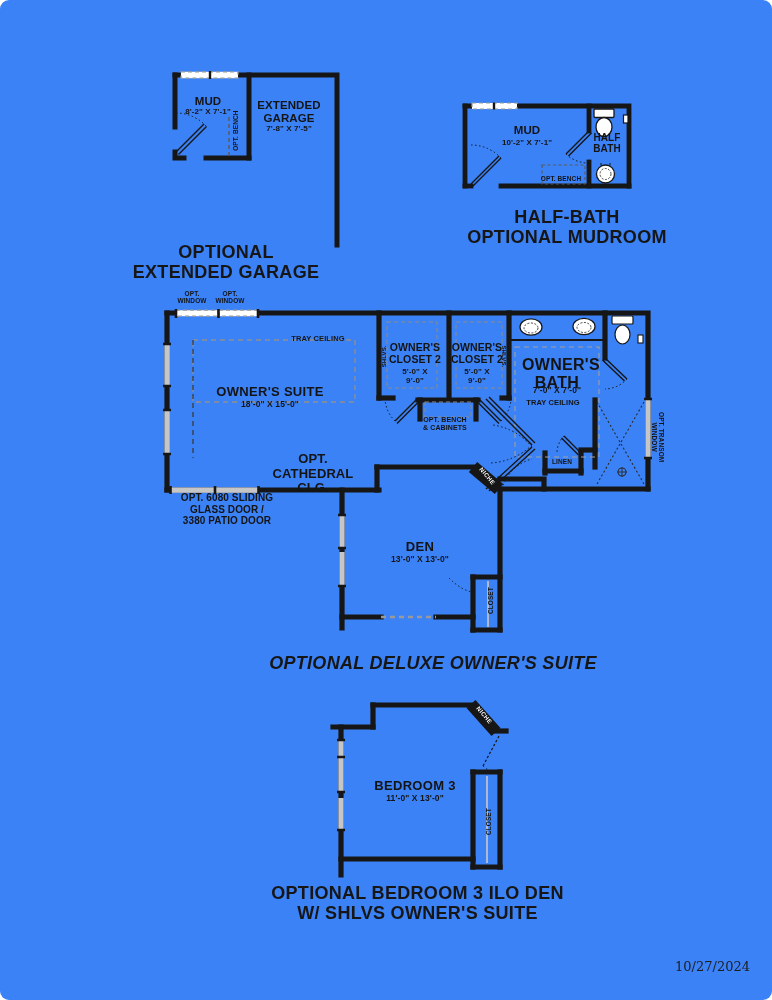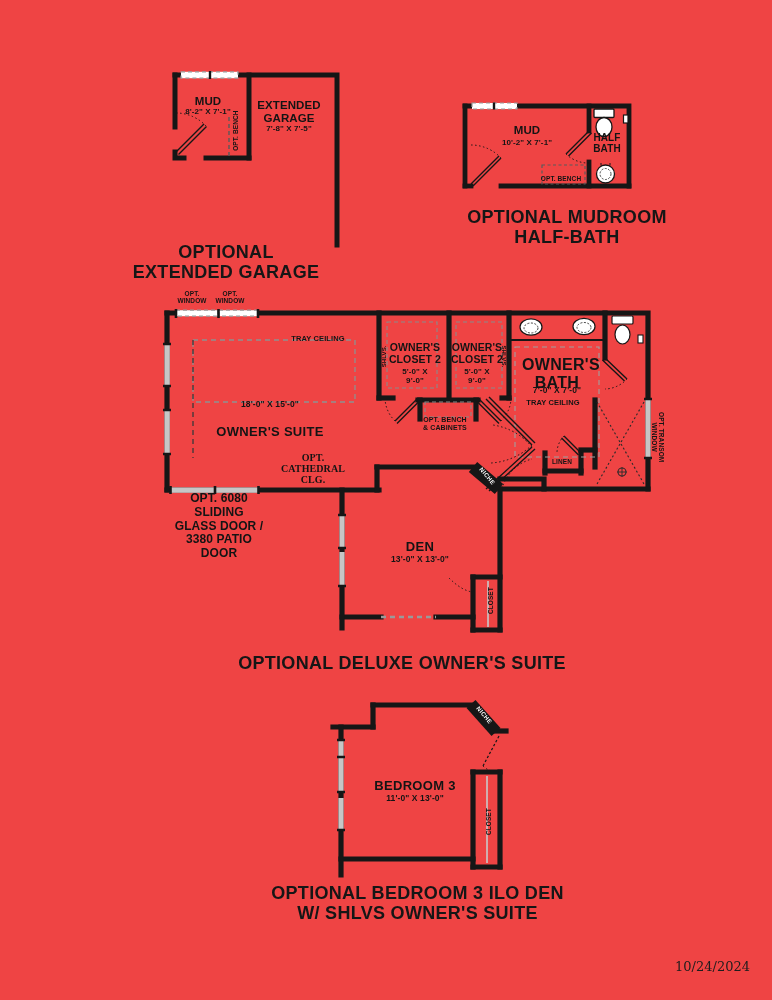--- a/index.html
+++ b/index.html
@@ -1,17 +1,17 @@
 <!DOCTYPE html>
 <html><head>
 <meta charset="utf-8">
 <style>
   html,body{margin:0;padding:0;background:#fff;}
-  #canvas{position:relative;width:772px;height:1000px;background:#ef4444;overflow:hidden;
-          font-family:"Liberation Sans",sans-serif;}
+  #canvas{position:relative;width:772px;height:1000px;background:#3b82f6;overflow:hidden;
+          font-family:"Liberation Sans",sans-serif;border-radius:9px;}
   svg{position:absolute;}
   .lbl{position:absolute;font-weight:700;color:#141414;text-align:center;line-height:1.12;
        white-space:normal;letter-spacing:.1px;}
   .rot-ccw{transform:rotate(-90deg);}
   .rot-cw{transform:rotate(90deg);}
   .rot-niche{transform:rotate(50deg);color:#fff;letter-spacing:.4px;}
   .title{position:absolute;text-align:center;font-weight:800;color:#161616;letter-spacing:.3px;}
   .title .title-line{font-size:18px;line-height:19.5px;font-weight:800;}
   .date{position:absolute;font-family:"DejaVu Serif",serif;font-size:13px;color:#1d1d1d;
         text-align:right;}
@@ -214,59 +214,59 @@
   <div class="title" style="left:116px;top:243px;width:220px;">
     <div class="title-line">OPTIONAL</div>
     <div class="title-line">EXTENDED GARAGE</div>
   </div>
 
   <div class="lbl" style="left:497px;top:124px;width:60px;font-size:11.5px;">MUD</div>
   <div class="lbl" style="left:490px;top:139px;width:74px;font-size:8px;">10'-2" X 7'-1"</div>
   <div class="lbl" style="left:583px;top:132px;width:48px;font-size:10px;">HALF BATH</div>
   <div class="lbl" style="left:536px;top:175px;width:50px;font-size:6.5px;">OPT. BENCH</div>
   <div class="title" style="left:456px;top:208px;width:222px;">
+    <div class="title-line">HALF-BATH</div>
     <div class="title-line">OPTIONAL MUDROOM</div>
-    <div class="title-line">HALF-BATH</div>
   </div>
 
   <div class="lbl" style="left:174px;top:291px;width:36px;font-size:6.5px;line-height:1.05;">OPT. WINDOW</div>
   <div class="lbl" style="left:212px;top:291px;width:36px;font-size:6.5px;line-height:1.05;">OPT. WINDOW</div>
   <div class="lbl" style="left:289px;top:335px;width:58px;font-size:7.5px;">TRAY CEILING</div>
-  <div class="lbl" style="left:215px;top:385px;width:110px;font-size:13px;letter-spacing:.3px;margin-top:40px;">OWNER'S SUITE</div>
+  <div class="lbl" style="left:215px;top:385px;width:110px;font-size:13px;letter-spacing:.3px;">OWNER'S SUITE</div>
   <div class="lbl" style="left:230px;top:400px;width:80px;font-size:8.5px;">18'-0" X 15'-0"</div>
-  <div class="lbl" style="left:270px;top:452px;width:86px;font-size:10px;font-family:Liberation Serif, serif;">OPT. CATHEDRAL CLG.</div>
-  <div class="lbl" style="left:172px;top:492px;width:94px;font-size:12px;line-height:1.15;">
+  <div class="lbl" style="left:270px;top:452px;width:86px;font-size:13px;">OPT. CATHEDRAL CLG.</div>
+  <div class="lbl" style="left:180px;top:492px;width:94px;font-size:10px;line-height:1.15;">
     <div>OPT. 6080 SLIDING</div>
     <div>GLASS DOOR /</div>
     <div>3380 PATIO DOOR</div>
   </div>
   <div class="lbl" style="left:384px;top:342px;width:62px;font-size:10.5px;">OWNER'S CLOSET 2</div>
   <div class="lbl" style="left:393px;top:368px;width:44px;font-size:8px;">5'-0" X 9'-0"</div>
   <div class="lbl" style="left:446px;top:342px;width:62px;font-size:10.5px;">OWNER'S CLOSET 2</div>
   <div class="lbl" style="left:455px;top:368px;width:44px;font-size:8px;">5'-0" X 9'-0"</div>
   <div class="lbl rot-ccw" style="left:369px;top:353px;width:30px;font-size:6px;">SHLVS.</div>
   <div class="lbl rot-cw" style="left:489px;top:353px;width:30px;font-size:6px;">SHLVS.</div>
   <div class="lbl" style="left:421px;top:416px;width:48px;font-size:7px;">OPT. BENCH &amp; CABINETS</div>
   <div class="lbl" style="left:522px;top:356px;width:70px;font-size:16px;letter-spacing:.3px;">OWNER'S BATH</div>
   <div class="lbl" style="left:522px;top:386px;width:70px;font-size:8.5px;">7'-0" X 7'-0"</div>
   <div class="lbl" style="left:524px;top:399px;width:58px;font-size:7.5px;">TRAY CEILING</div>
   <div class="lbl" style="left:546px;top:458px;width:32px;font-size:6.5px;">LINEN</div>
   <div class="lbl rot-niche" style="left:473px;top:473px;width:28px;font-size:6px;">NICHE</div>
   <div class="lbl rot-cw" style="left:629px;top:430px;width:58px;font-size:6.5px;line-height:1.1;">OPT. TRANSOM WINDOW</div>
   <div class="lbl" style="left:393px;top:540px;width:54px;font-size:13px;letter-spacing:.3px;">DEN</div>
   <div class="lbl" style="left:385px;top:555px;width:70px;font-size:8.5px;">13'-0" X 13'-0"</div>
   <div class="lbl rot-ccw" style="left:474px;top:597px;width:34px;font-size:6.5px;">CLOSET</div>
-  <div class="title" style="left:197px;top:654px;width:410px;">
+  <div class="title" style="left:228px;top:654px;width:410px;font-style:italic;">
     <div class="title-line">OPTIONAL DELUXE OWNER'S SUITE</div>
   </div>
 
   <div class="lbl" style="left:370px;top:779px;width:90px;font-size:13px;letter-spacing:.3px;">BEDROOM 3</div>
   <div class="lbl" style="left:375px;top:794px;width:80px;font-size:8.5px;">11'-0" X 13'-0"</div>
   <div class="lbl rot-ccw" style="left:472px;top:818px;width:34px;font-size:6.5px;">CLOSET</div>
   <div class="lbl rot-niche" style="left:470px;top:712px;width:28px;font-size:6px;">NICHE</div>
   <div class="title" style="left:210px;top:884px;width:415px;">
     <div class="title-line">OPTIONAL BEDROOM 3 ILO DEN</div>
     <div class="title-line">W/ SHLVS OWNER'S SUITE</div>
   </div>
 
-  <div class="date" style="left:655px;top:959px;width:95px;">10/24/2024</div>
+  <div class="date" style="left:655px;top:959px;width:95px;">10/27/2024</div>
 
 </div>
 
 </body></html>

